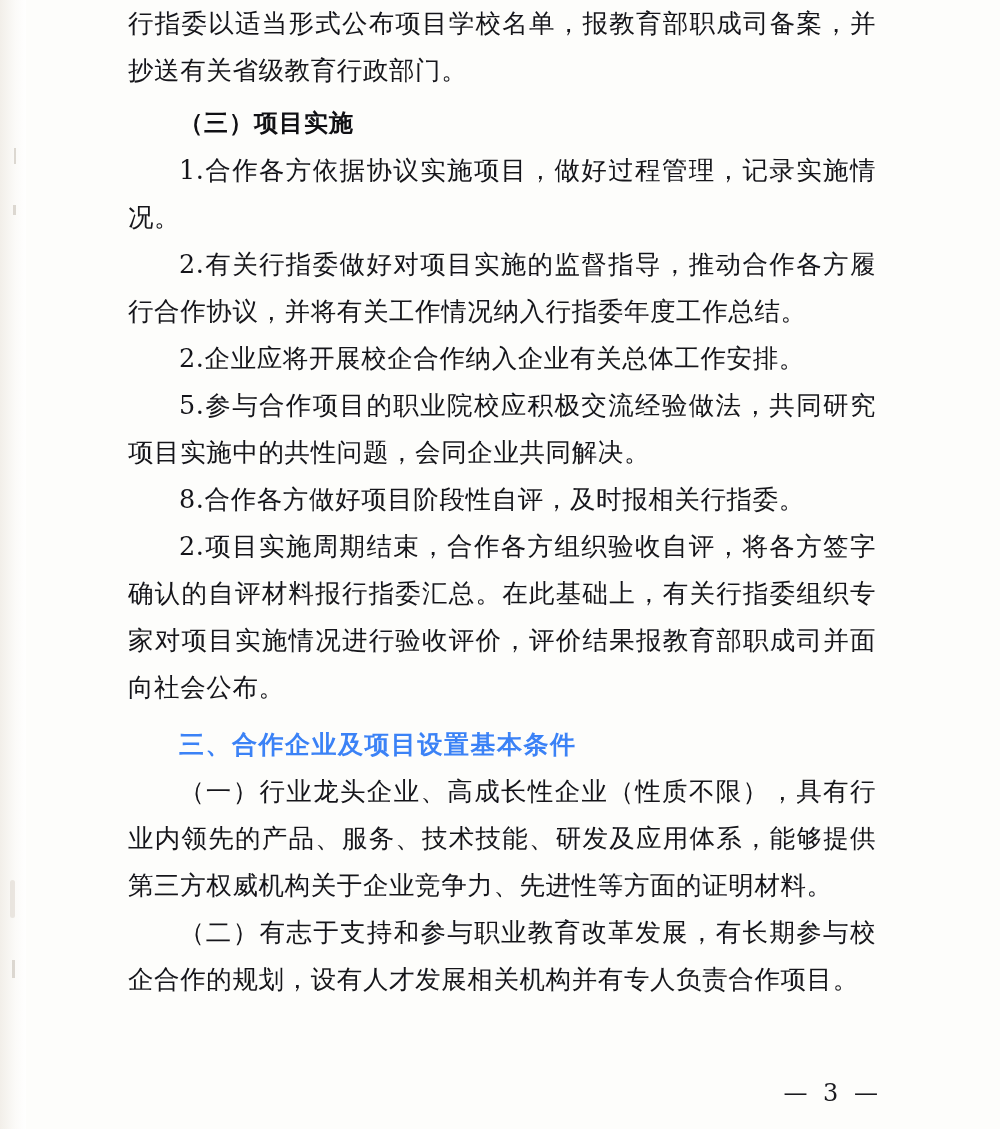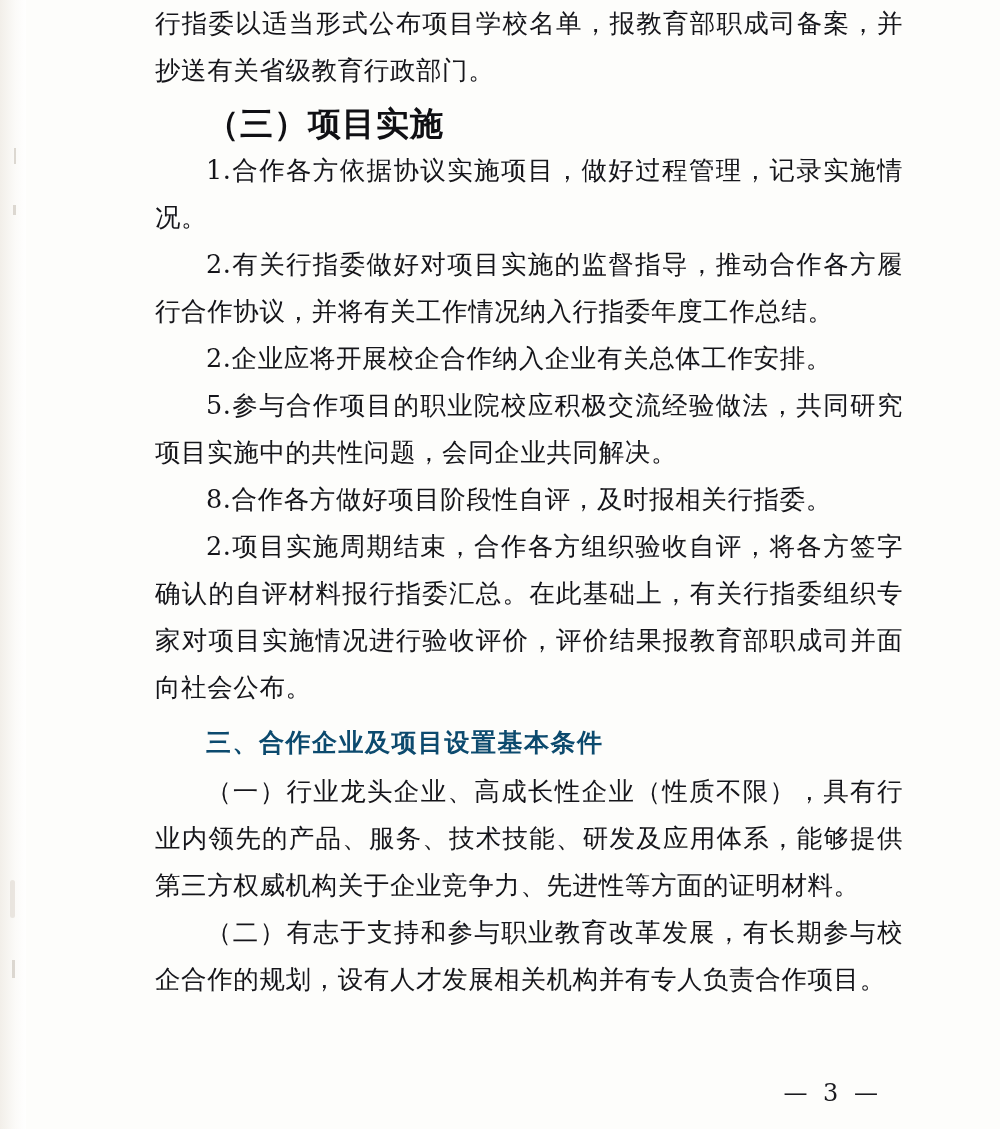--- a/index.html
+++ b/index.html
@@ -39,52 +39,51 @@
   .mark-b { left: 13px; top: 205px; width: 3px; height: 10px; }
   .mark-c { left: 10px; top: 880px; width: 5px; height: 38px; border-radius: 3px; background:#e2ddd5; }
   .mark-d { left: 12px; top: 960px; width: 3px; height: 18px; }
 
   .content {
     position: absolute;
     left: 128px;
     top: 0px;
     width: 748px;
     height: 849px;
-    margin-left: 27px;
   }
 
   .para {
     font-size: 25.5px;
     line-height: 47px;
     color: #15151a;
     letter-spacing: 0.6px;
     text-align: justify;
     text-justify: inter-ideograph;
     margin: 0;
     padding: 0;
   }
   .indent {
     text-indent: 51px;
   }
   .heading {
     font-family: "DejaVu Sans", "Liberation Sans", sans-serif;
     font-weight: bold;
-    font-size: 33px;
+    font-size: 24px;
     line-height: 47px;
     color: #101014;
     letter-spacing: 1px;
     margin: 0;
     text-indent: 51px;
   }
   .heading-major {
-    font-family: Liberation Mono, monospace;
+    font-family: Liberation Serif, serif;
     font-weight: bold;
     font-size: 25px;
     line-height: 47px;
-    color: #0c4a6e;
+    color: #3b82f6;
     letter-spacing: 1.5px;
     margin: 0;
     text-indent: 51px;
   }
   .spacer-sm { height: 6px; }
   .spacer-md { height: 10px; }
 
   .page-number {
     position: absolute;
     right: 118px;

